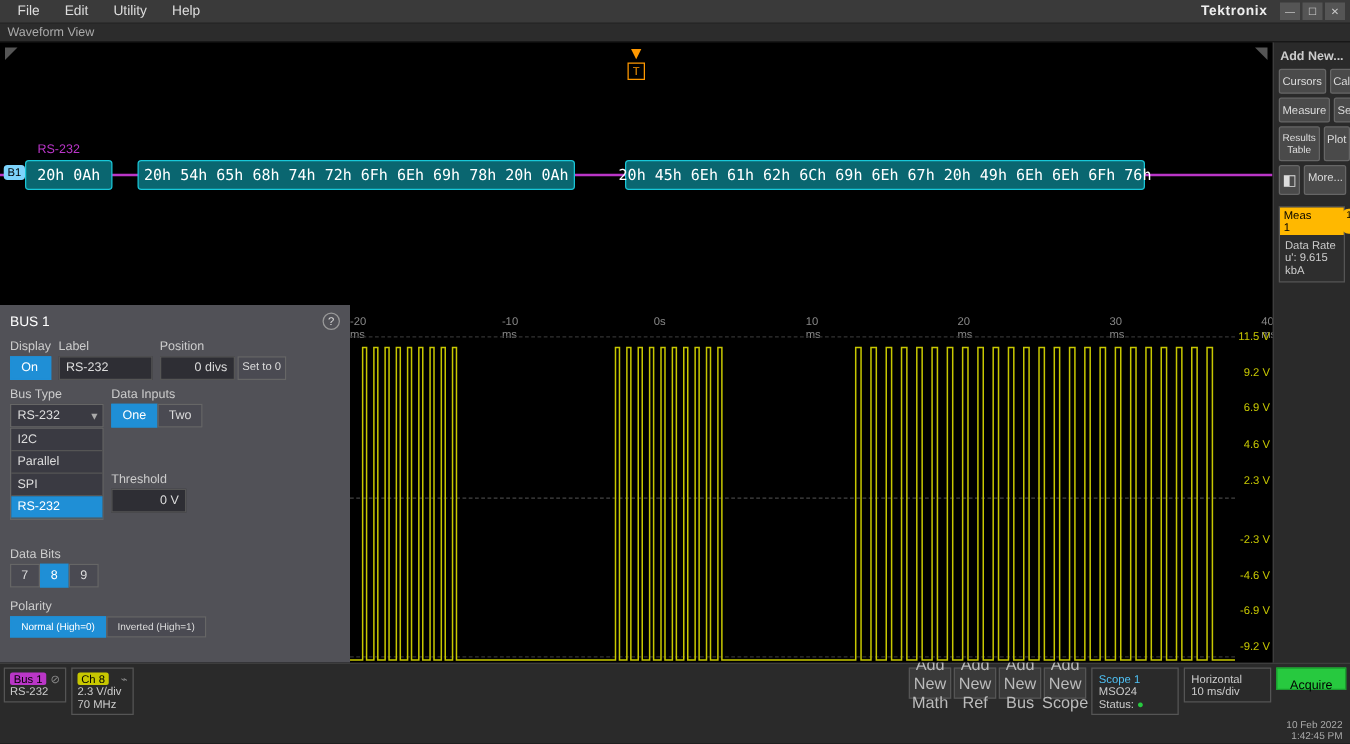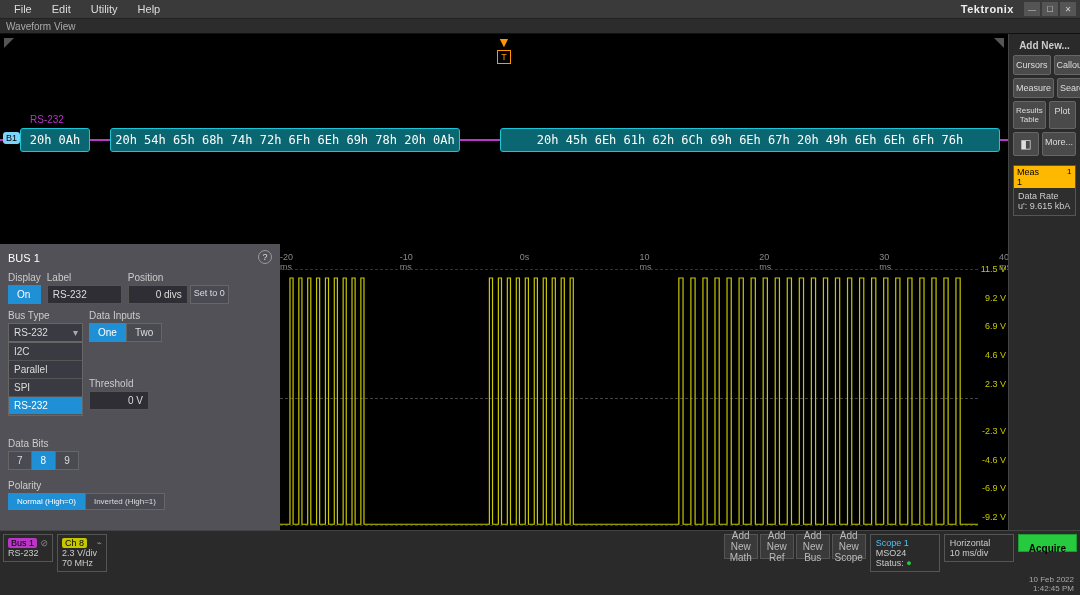--- a/index.html
+++ b/index.html
@@ -11,39 +11,39 @@
   .menubar .brand { margin-left: auto; font-weight: bold; color: #eee; letter-spacing: 0.5px; }
   .winbtns { display:flex; margin-left:8px; }
   .winbtns span { width:16px; height:14px; margin-left:2px; background:#555; display:flex;align-items:center;justify-content:center;color:#ccc;font-size:8px;}
   
   
   .wf-header { height: 15px; background: #2c2c2c; border-bottom: 1px solid #111; color:#aaa; padding-left:6px; font-size:10px; line-height:15px;}
   
   
   .main { display: flex; height: 496px; }
   .left { flex: 1; background: #000; position: relative; overflow:hidden;}
-  .right { width: 72px; background: #2a2a2a; border-left:1px solid #444; display:flex; flex-direction:column; padding:4px;}
+  .right { width: 62px; background: #2a2a2a; border-left:1px solid #444; display:flex; flex-direction:column; padding:4px;}
   
   
   .trig { position:absolute; top:0; left:50%; transform:translateX(-50%); color:#ff9800; font-size:14px; }
   .trig .t { width:14px;height:14px;border:1px solid #ff9800;display:flex;align-items:center;justify-content:center;font-size:9px;margin:0 auto;}
   
   
   .triTL{position:absolute;top:4px;left:4px;width:0;height:0;border-top:10px solid #555;border-right:10px solid transparent;}
   .triTR{position:absolute;top:4px;right:4px;width:0;height:0;border-top:10px solid #555;border-left:10px solid transparent;}
   
   
   .bus-lane{position:absolute;top:92px;left:0;right:0;height:28px;}
   .bus-line{position:absolute;top:13px;left:0;right:0;height:2px;background:#ba36c7;}
   .bus-badge{position:absolute;left:3px;top:6px;background:#7dd3fc;color:#000;font-size:9px;border-radius:3px;padding:1px 3px;}
   .bus-label{position:absolute;left:30px;top:-12px;color:#b935c8;font-size:10px;}
   .pkt{position:absolute;top:2px;height:24px;background:#0a6670;border:1px solid #19c7d8;border-radius:3px;display:flex;align-items:center;justify-content:center;color:#fff;font-family:monospace;font-size:12px;padding:0 6px;white-space:nowrap;}
   .pkt-a{left:20px;width:70px;}
   .pkt-b{left:110px;width:350px;}
-  .pkt-c{left:500px;width:500px;}
+  .pkt-c{left:500px;width:416px;}
   
   
   .taxis{position:absolute;top:218px;left:280px;right:8px;display:flex;justify-content:space-between;color:#888;font-size:9px;}
   .taxis span{width:1px;}
   
   
   .wave{position:absolute;top:235px;bottom:4px;left:280px;right:30px;border-top:1px dashed #333;border-bottom:1px dashed #333;}
   .wave .mid{position:absolute;top:50%;left:0;right:0;height:1px;border-top:1px dashed #444;}
   .volts{position:absolute;top:230px;right:2px;bottom:8px;display:flex;flex-direction:column;justify-content:space-between;align-items:flex-end;color:#c7c700;font-size:9px;}
   
@@ -73,25 +73,25 @@
   .meas .mh{background:#ffb800;color:#000;display:flex;justify-content:space-between;padding:1px 3px;margin:-4px -4px 3px;gap:24px;}
   .meas .badge{background:#ffb800;color:#000;border-radius:6px;padding:0 4px;font-size:8px;}
   
   
   .bottom{height:65px;background:#2a2a2a;border-top:1px solid #444;display:flex;align-items:flex-start;padding:3px;}
   .chbadge{border:1px solid #555;padding:3px 4px;margin-right:4px;font-size:9px;min-width:50px;}
   .chbadge .t{display:flex;justify-content:space-between;align-items:center;}
   .bus1-b .t span:first-child{background:#ba36c7;color:#000;padding:0 3px;border-radius:2px;}
   .ch1-b .t span:first-child{background:#c7c700;color:#000;padding:0 3px;border-radius:2px;}
   .addgrp{margin-left:auto;display:flex;gap:2px;}
-  .addbtn{width:34px;height:25px;background:#3a3a3a;border:1px solid #555;font-size:10px;color:#bbb;display:flex;align-items:center;justify-content:center;text-align:center;cursor:pointer;}
+  .addbtn{width:34px;height:25px;background:#3a3a3a;border:1px solid #555;font-size:13px;color:#bbb;display:flex;align-items:center;justify-content:center;text-align:center;cursor:pointer;}
   .scopeinfo{border:1px solid #555;padding:3px 5px;margin-left:4px;font-size:9px;width:70px;}
   .scopeinfo .t{color:#4fc3f7;}
   .horizinfo{border:1px solid #555;padding:3px 5px;margin-left:4px;font-size:9px;width:70px;}
-  .acq{background:#27c93f;color:#000;border:1px solid #1a9e2e;padding:8px 10px;margin-left:4px;font-size:10px;cursor:pointer;height:16px;font-weight:bold;}
+  .acq{background:#27c93f;color:#000;border:1px solid #1a9e2e;padding:8px 10px;margin-left:4px;font-size:10px;cursor:pointer;height:16px;}
   .datetime{position:absolute;right:6px;bottom:2px;font-size:8px;color:#aaa;text-align:right;}
   
   
   .pulsesvg{position:absolute;inset:0;}
 </style>
 </head>
 <body>
 
 <div class="menubar">
   <div class="item">File</div>

